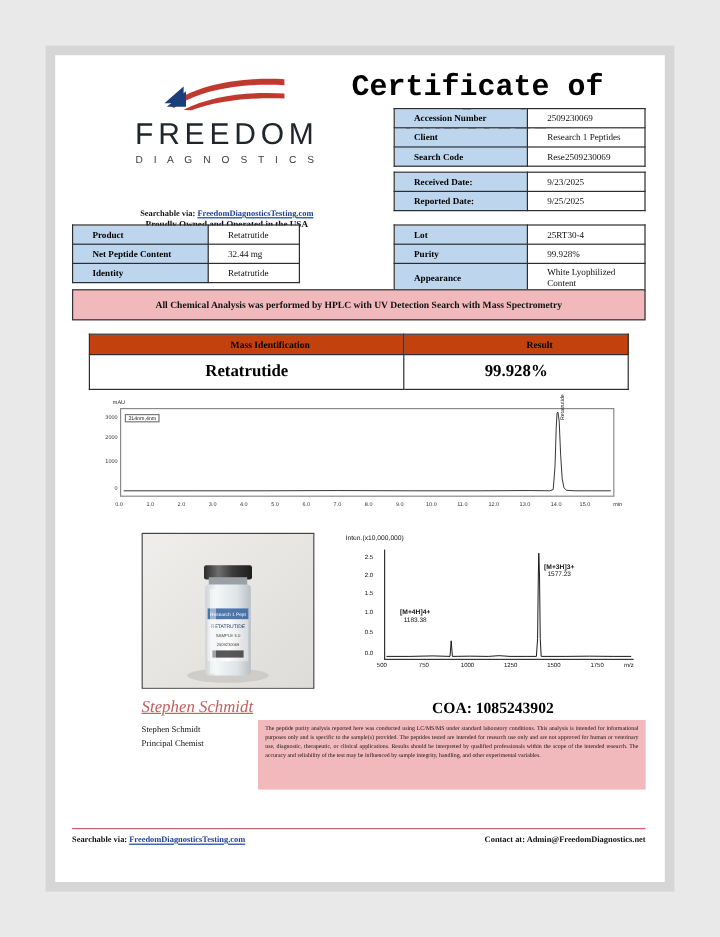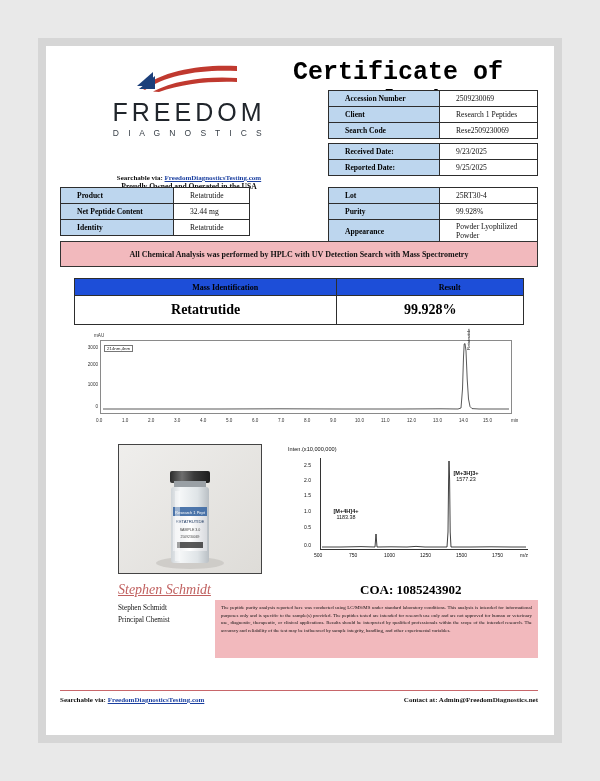--- a/index.html
+++ b/index.html
@@ -190,21 +190,21 @@
     top: 232px;
     width: 450px;
     border-collapse: collapse;
     table-layout: fixed;
     font-family: "Liberation Serif", serif;
   }
   .tbl-mass td {
     border: 1px solid #2d2d2d;
   }
   .tbl-mass .hdr {
-    background: #1d4ed8;
+    background: #c2410c;
     font-weight: bold;
     font-size: 8px;
     text-align: center;
     height: 14px;
     color: #000;
     padding-left: 40px;
   }
   .tbl-mass .big {
     background: #ffffff;
     font-size: 14px;
@@ -493,21 +493,21 @@
             <tr>
           <td class="k">Lot</td>
           <td class="v">25RT30-4</td>
         </tr>
         <tr>
           <td class="k">Purity</td>
           <td class="v">99.928%</td>
         </tr>
         <tr>
           <td class="k">Appearance</td>
-          <td class="v">Powder Lyophilized Powder</td>
+          <td class="v">White Lyophilized Content</td>
         </tr>
       </tbody>
         </table>
     </div>
 
     <div class="banner">All Chemical Analysis was performed by HPLC with UV Detection Search with Mass Spectrometry</div>
 
     <table class="tbl-mass">
       <tbody>
           <tr>

